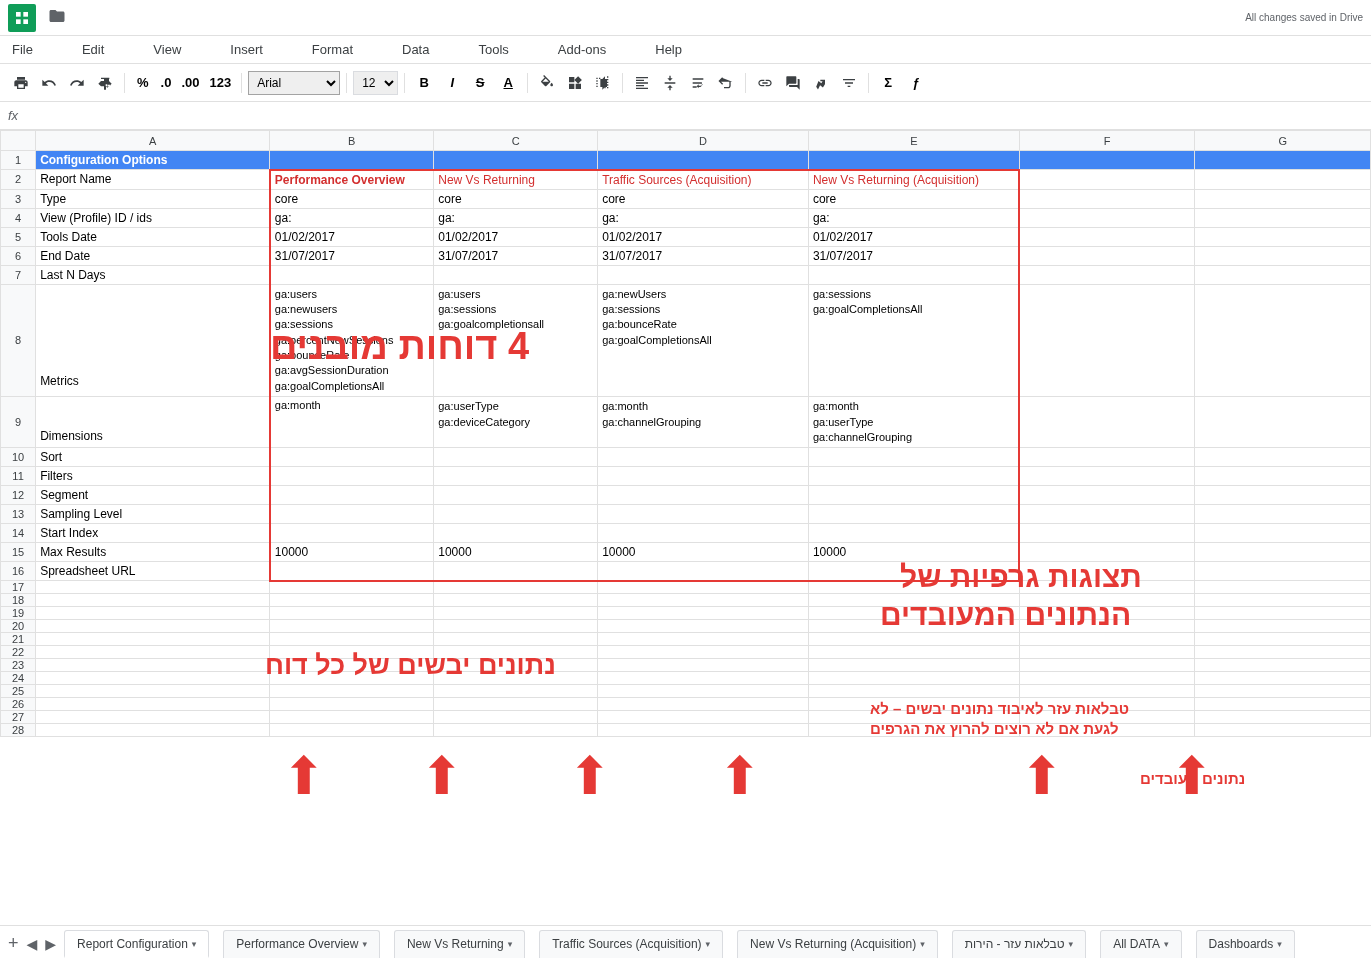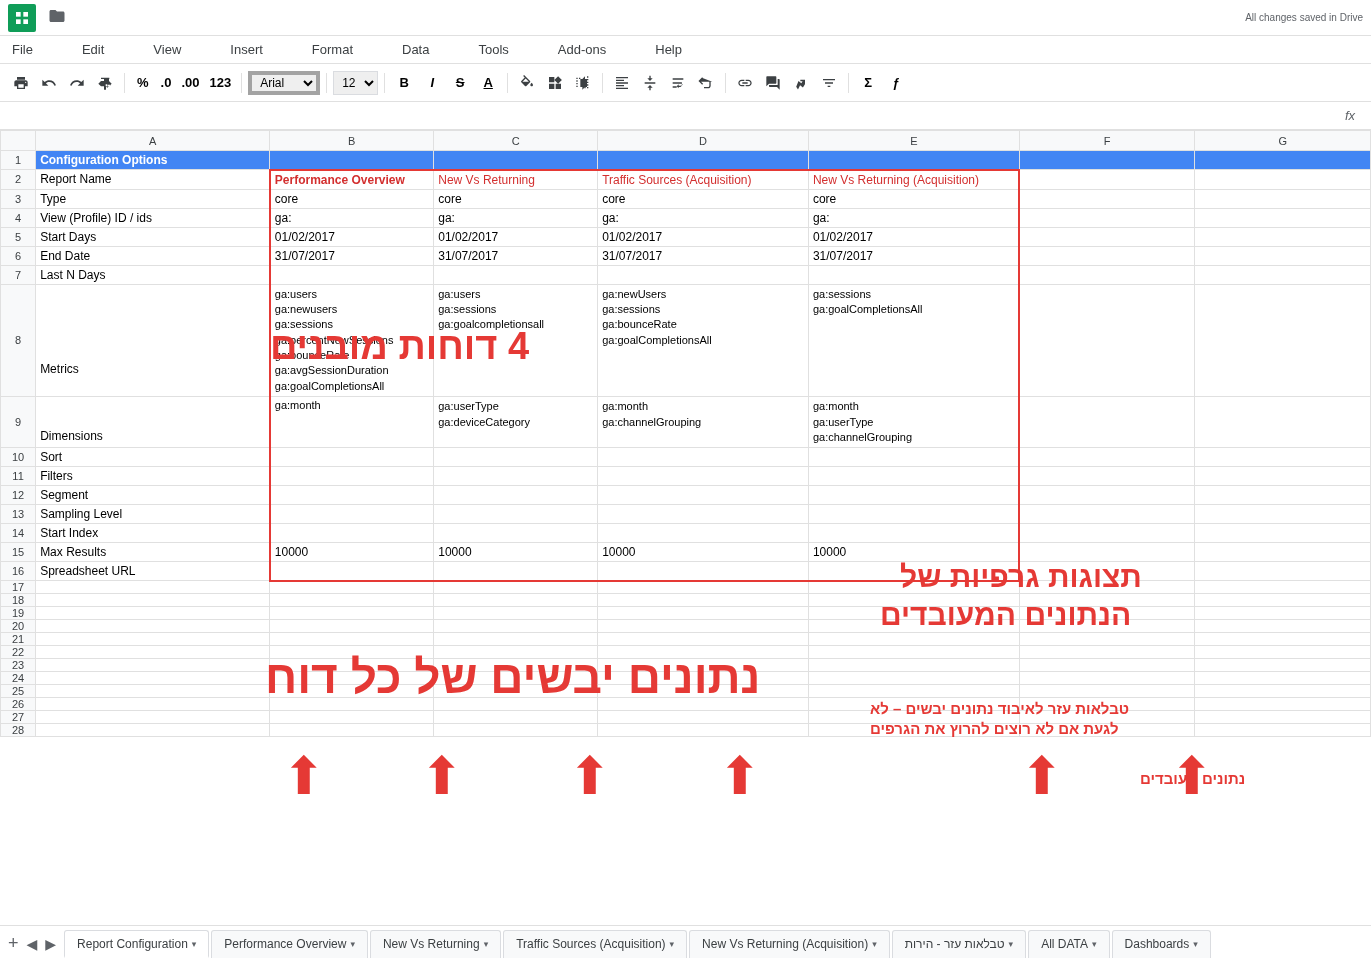--- a/index.html
+++ b/index.html
@@ -11,44 +11,44 @@
     #app-icon svg { width: 16px; height: 16px; }
     #save-status { font-size: 10px; color: #5f6368; margin-left: auto; }
 
     
     #menu-bar { display: flex; align-items: center; height: 28px; padding: 0 4px; border-bottom: 1px solid #e0e0e0; background: #fff; gap: 33px; }
     .menu-item { padding: 4px 8px; font-size: 13px; color: #3c4043; cursor: pointer; border-radius: 3px; }
 
     
     #toolbar { display: flex; align-items: center; height: 38px; padding: 0 8px; border-bottom: 1px solid #e0e0e0; background: #fff; gap: 2px; }
     .toolbar-separator { width: 1px; height: 20px; background: #e0e0e0; margin: 0 4px; }
-    .font-select { width: 72px; border: 4px solid #a3a3a3; height: 24px; font-size: 12px; padding: 0 4px; }
+    .font-select { width: 92px; border: 1px solid #a3a3a3; height: 24px; font-size: 12px; padding: 0 4px; }
     .font-size-select { width: 45px; border: 1px solid #dadce0; height: 24px; font-size: 12px; padding: 0 4px; }
     .toolbar-icon-btn { width: 26px; height: 26px; display: flex; align-items: center; justify-content: center; cursor: pointer; border-radius: 2px; font-weight: bold; font-size: 13px; }
 
     
-    #formula-bar { display: flex; align-items: center; height: 28px; border-bottom: 1px solid #e0e0e0; background: #fff; padding: 0 8px; justify-content: flex-end; }
+    #formula-bar { display: flex; align-items: center; height: 28px; border-bottom: 1px solid #e0e0e0; background: #fff; padding: 0 8px; }
 
     
     #sheet-area { flex: 1; overflow: auto; position: relative; }
     #sheet-table { border-collapse: collapse; width: 100%; table-layout: fixed; }
 
     
     .col-header { background: #f8f9fa; border: 1px solid #e0e0e0; text-align: center; font-size: 11px; color: #3c4043; height: 20px; font-weight: normal; position: sticky; top: 0; z-index: 10; }
     .row-header { background: #f8f9fa; border: 1px solid #e0e0e0; text-align: center; font-size: 11px; color: #3c4043; width: 30px; font-weight: normal; min-width: 30px; }
 
     
     td.cell { border: 1px solid #e0e0e0; padding: 2px 4px; font-size: 12px; color: #000; vertical-align: top; white-space: pre-wrap; overflow: hidden; }
 
     
     .row1-label { background: #4285f4; color: #fff; font-weight: bold; }
 
     
     #sheet-tabs { display: flex; align-items: center; height: 36px; border-top: 1px solid #e0e0e0; background: #fff; padding: 0 8px; overflow-x: auto; }
-    .sheet-tab { display: flex; align-items: center; padding: 0 12px; height: 28px; border: 1px solid #dadce0; border-bottom: none; border-radius: 3px 3px 0 0; font-size: 12px; cursor: pointer; margin-right: 2px; color: #3c4043; background: #f8f9fa; white-space: nowrap; }
+    .sheet-tab { display: flex; align-items: center; padding: 0 12px; height: 28px; border: 1px solid #dadce0; border-bottom: none; border-radius: 3px 3px 0 0; font-size: 12px; cursor: pointer; margin-right: 14px; color: #3c4043; background: #f8f9fa; white-space: nowrap; }
     .sheet-tab.active { background: #fff; border-bottom: 2px solid #fff; margin-bottom: -1px; z-index: 1; }
     .sheet-tab .tab-arrow { margin-left: 4px; font-size: 9px; color: #5f6368; }
     #tab-add { font-size: 18px; color: #5f6368; cursor: pointer; margin-right: 4px; }
     #tab-nav { display: flex; align-items: center; margin-right: 4px; }
     .tab-nav-btn { font-size: 14px; color: #5f6368; cursor: pointer; padding: 2px 4px; }
   </style>
 </head>
 <body>
 
 <div id="top-bar">
@@ -270,21 +270,21 @@
         <td class="cell" style="border-left:2px solid #e53935;">ga:</td>
         <td class="cell">ga:</td>
         <td class="cell">ga:</td>
         <td class="cell" style="border-right:2px solid #e53935;">ga:</td>
         <td class="cell"></td>
         <td class="cell"></td>
       </tr>
 
       <tr>
         <td class="row-header">5</td>
-        <td class="cell">Start Days</td>
+        <td class="cell">Tools Date</td>
         <td class="cell" style="border-left:2px solid #e53935;">01/02/2017</td>
         <td class="cell">01/02/2017</td>
         <td class="cell">01/02/2017</td>
         <td class="cell" style="border-right:2px solid #e53935;">01/02/2017</td>
         <td class="cell"></td>
         <td class="cell"></td>
       </tr>
 
       <tr>
         <td class="row-header">6</td>
@@ -303,21 +303,21 @@
         <td class="cell" style="border-left:2px solid #e53935;"></td>
         <td class="cell"></td>
         <td class="cell"></td>
         <td class="cell" style="border-right:2px solid #e53935;"></td>
         <td class="cell"></td>
         <td class="cell"></td>
       </tr>
 
       <tr>
         <td class="row-header">8</td>
-        <td class="cell" style="vertical-align:bottom;padding-bottom:20px;">Metrics</td>
+        <td class="cell" style="vertical-align:bottom;padding-bottom:8px;">Metrics</td>
         <td class="cell" style="border-left:2px solid #e53935;font-size:11px;line-height:1.4;">ga:users<br>ga:newusers<br>ga:sessions<br>ga:percentNewSessions<br>ga:bounceRate<br>ga:avgSessionDuration<br>ga:goalCompletionsAll</td>
         <td class="cell" style="font-size:11px;line-height:1.4;">ga:users<br>ga:sessions<br>ga:goalcompletionsall</td>
         <td class="cell" style="font-size:11px;line-height:1.4;">ga:newUsers<br>ga:sessions<br>ga:bounceRate<br>ga:goalCompletionsAll</td>
         <td class="cell" style="border-right:2px solid #e53935;font-size:11px;line-height:1.4;">ga:sessions<br>ga:goalCompletionsAll</td>
         <td class="cell"></td>
         <td class="cell"></td>
       </tr>
 
       <tr>
         <td class="row-header">9</td>
@@ -525,21 +525,21 @@
           <td class="cell"></td>
           <td class="cell"></td>
           <td class="cell"></td>
           <td class="cell"></td>
         </tr>
     </tbody>
   </table>
 
   <div style="position:absolute;top:195px;left:270px;font-size:38px;font-weight:bold;color:#e53935;font-family:Arial,sans-serif;direction:rtl;white-space:nowrap;pointer-events:none;">4 דוחות מובנים</div>
 
-  <div style="position:absolute;top:520px;left:265px;font-size:46px;font-weight:bold;color:#e53935;font-family:Arial,sans-serif;direction:rtl;white-space:nowrap;pointer-events:none;">נתונים יבשים של כל דוח</div>
+  <div style="position:absolute;top:520px;left:265px;font-size:27px;font-weight:bold;color:#e53935;font-family:Arial,sans-serif;direction:rtl;white-space:nowrap;pointer-events:none;">נתונים יבשים של כל דוח</div>
 
   <div style="position:absolute;top:430px;left:900px;font-size:30px;font-weight:bold;color:#e53935;font-family:Arial,sans-serif;direction:rtl;white-space:nowrap;pointer-events:none;">תצוגות גרפיות של</div>
   <div style="position:absolute;top:468px;left:880px;font-size:30px;font-weight:bold;color:#e53935;font-family:Arial,sans-serif;direction:rtl;white-space:nowrap;pointer-events:none;">הנתונים המעובדים</div>
 
   <div style="position:absolute;top:570px;left:870px;font-size:15px;font-weight:bold;color:#e53935;font-family:Arial,sans-serif;direction:rtl;white-space:nowrap;pointer-events:none;">טבלאות עזר לאיבוד נתונים יבשים – לא</div>
   <div style="position:absolute;top:590px;left:870px;font-size:15px;font-weight:bold;color:#e53935;font-family:Arial,sans-serif;direction:rtl;white-space:nowrap;pointer-events:none;">לגעת אם לא רוצים להרוץ את הגרפים</div>
 
   <div style="position:absolute;top:640px;left:1140px;font-size:15px;font-weight:bold;color:#e53935;font-family:Arial,sans-serif;direction:rtl;white-space:nowrap;pointer-events:none;">נתונים מעובדים</div>
 
   <div style="position:absolute;top:620px;left:282px;color:#e53935;font-size:52px;pointer-events:none;line-height:1;">⬆</div>

